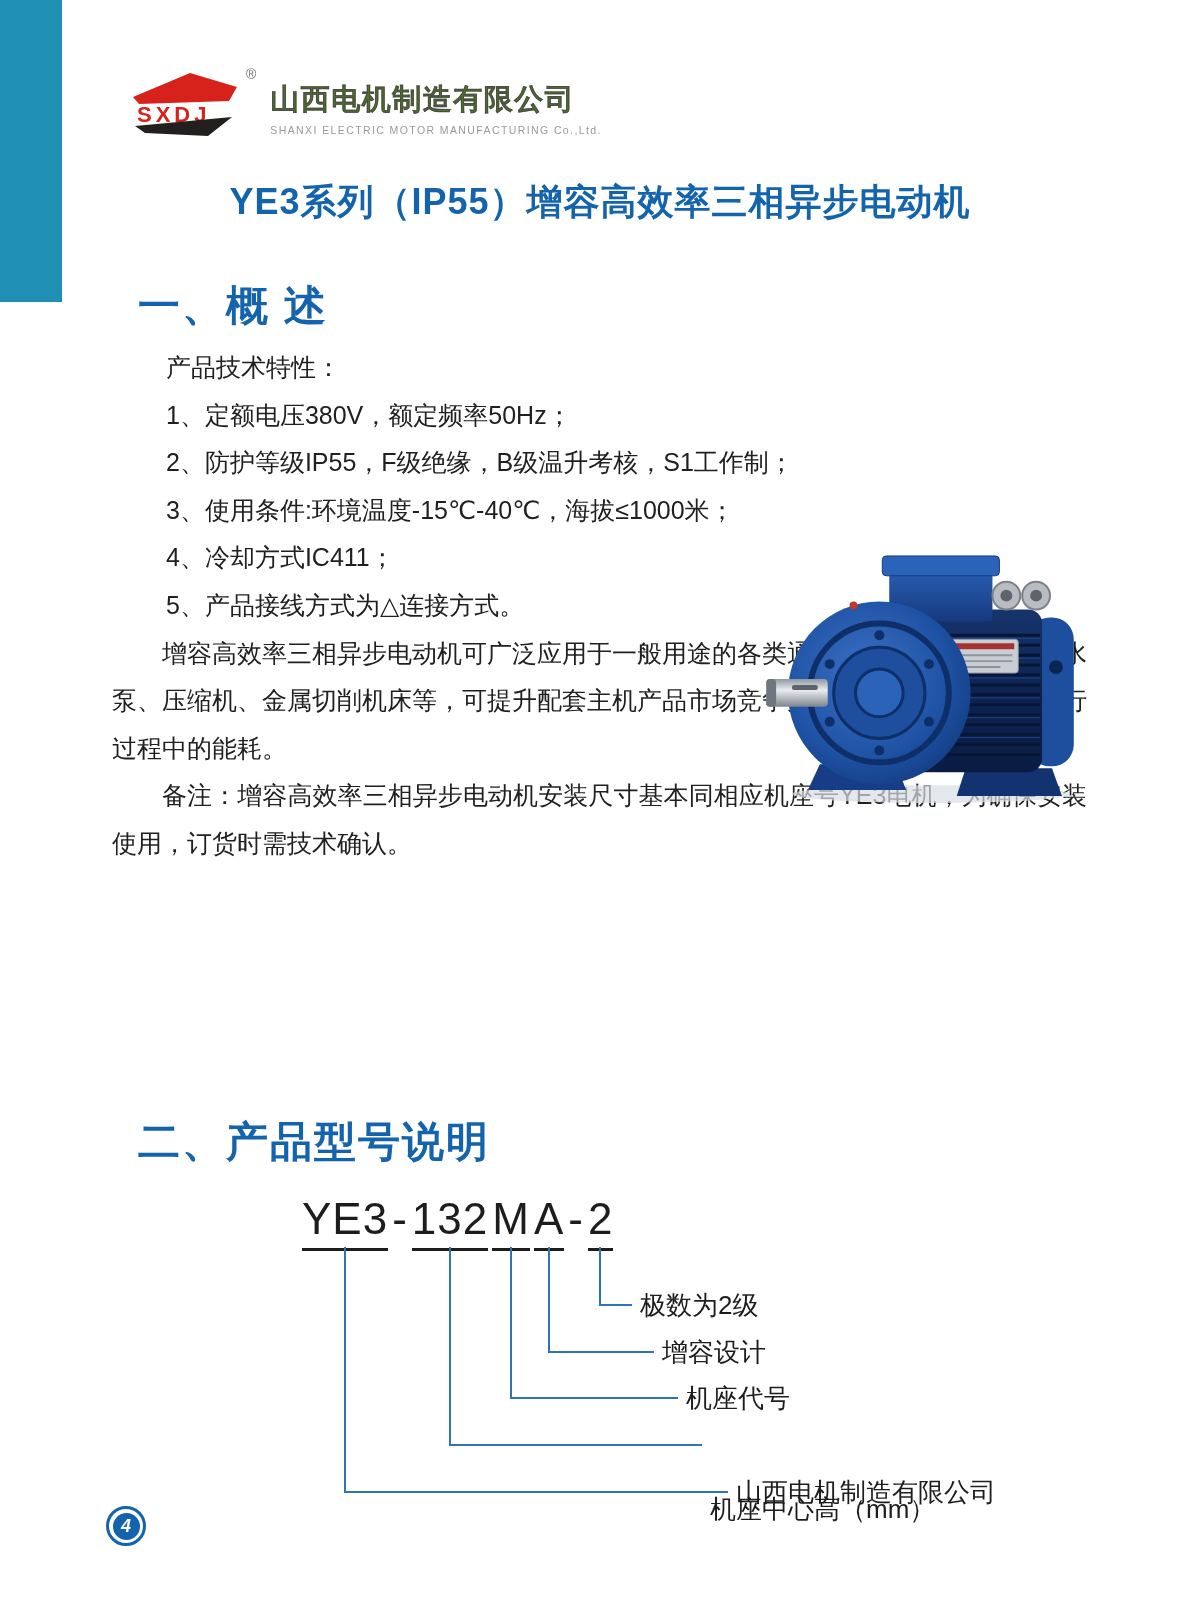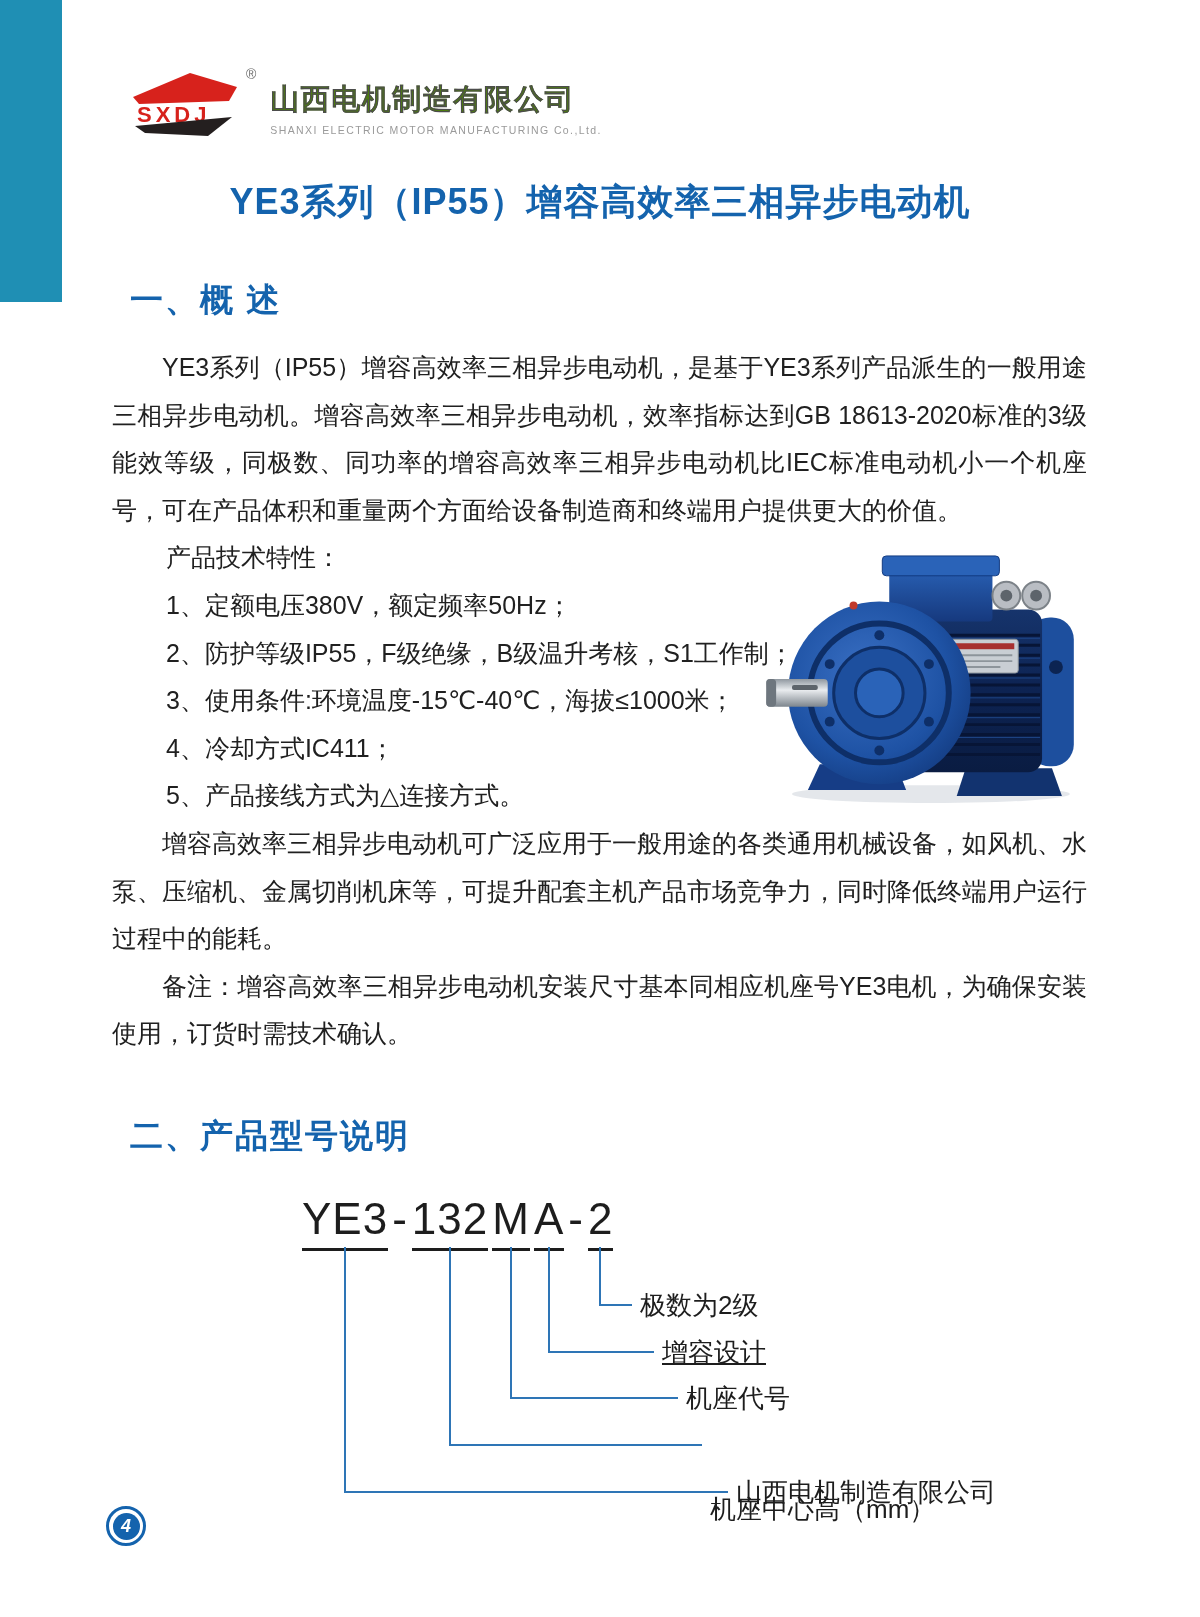--- a/index.html
+++ b/index.html
@@ -34,22 +34,22 @@
     font-size: 10.5px; color: #9a9a9a; letter-spacing: 1.4px; margin-top: 4px;
     white-space: nowrap;
   }
   
   .doc-title {
     position: absolute; left: 0; top: 178px; width: 100%;
     text-align: center; font-size: 36px; font-weight: 700;
     color: #1463ad; letter-spacing: 1px;
   }
   .sec {
-    position: absolute; left: 130px;
-    font-size: 33px; font-weight: 700; color: #1463ad; letter-spacing: 2px;
+    position: absolute; left: 138px;
+    font-size: 42px; font-weight: 700; color: #1463ad; letter-spacing: 2px;
   }
   .sec1 { top: 278px; }
   .sec2 { top: 1114px; }
   
   .body-text {
     position: absolute; left: 112px; top: 344px; width: 975px;
     font-size: 25px; line-height: 47.6px; color: #202020;
     text-align: justify;
   }
   .body-text p { margin: 0; }
@@ -72,21 +72,21 @@
     position: absolute; left: 0; top: 1240px;
     width: 1200px; height: 280px;
     pointer-events: none;
   }
   .dlabel {
     position: absolute;
     font-size: 26px; color: #1d1d1d; line-height: 30px;
     white-space: nowrap;
   }
   .dlabel-0 { left: 640px; top: 1290px; }
-  .dlabel-1 { left: 662px; top: 1337px; text-decoration: underline; }
+  .dlabel-1 { left: 662px; top: 1337px; }
   .dlabel-2 { left: 686px; top: 1383px; }
   .dlabel-3 { left: 710px; top: 1478px; margin-top: 16px; }
   .dlabel-4 { left: 736px; top: 1477px; }
   
   .page-badge {
     position: absolute; left: 106px; top: 1506px;
     width: 40px; height: 40px; border-radius: 50%;
     border: 3px solid #1463ad; background: #ffffff;
     display: flex; align-items: center; justify-content: center;
   }
@@ -115,21 +115,20 @@
       <div class="company-cn">山西电机制造有限公司</div>
       <div class="company-en">SHANXI  ELECTRIC  MOTOR  MANUFACTURING  Co.,Ltd.</div>
     </div>
   </header>
 
   <h1 class="doc-title">YE3系列（IP55）增容高效率三相异步电动机</h1>
 
   <h2 class="sec sec1">一、概 述</h2>
 
   <div class="body-text">
-    <p class="indent">YE3系列（IP55）增容高效率三相异步电动机，是基于YE3系列产品派生的一般用途三相异步电动机。增容高效率三相异步电动机，效率指标达到GB 18613-2020标准的3级能效等级，同极数、同功率的增容高效率三相异步电动机比IEC标准电动机小一个机座号，可在产品体积和重量两个方面给设备制造商和终端用户提供更大的价值。</p>
     <p class="feat-title">产品技术特性：</p>
     <p class="feat">1、定额电压380V，额定频率50Hz；</p>
     <p class="feat">2、防护等级IP55，F级绝缘，B级温升考核，S1工作制；</p>
     <p class="feat">3、使用条件:环境温度-15℃-40℃，海拔≤1000米；</p>
     <p class="feat">4、冷却方式IC411；</p>
     <p class="feat">5、产品接线方式为△连接方式。</p>
     <p class="indent">增容高效率三相异步电动机可广泛应用于一般用途的各类通用机械设备，如风机、水泵、压缩机、金属切削机床等，可提升配套主机产品市场竞争力，同时降低终端用户运行过程中的能耗。</p>
     <p class="indent">备注：增容高效率三相异步电动机安装尺寸基本同相应机座号YE3电机，为确保安装使用，订货时需技术确认。</p>
   </div>
 

